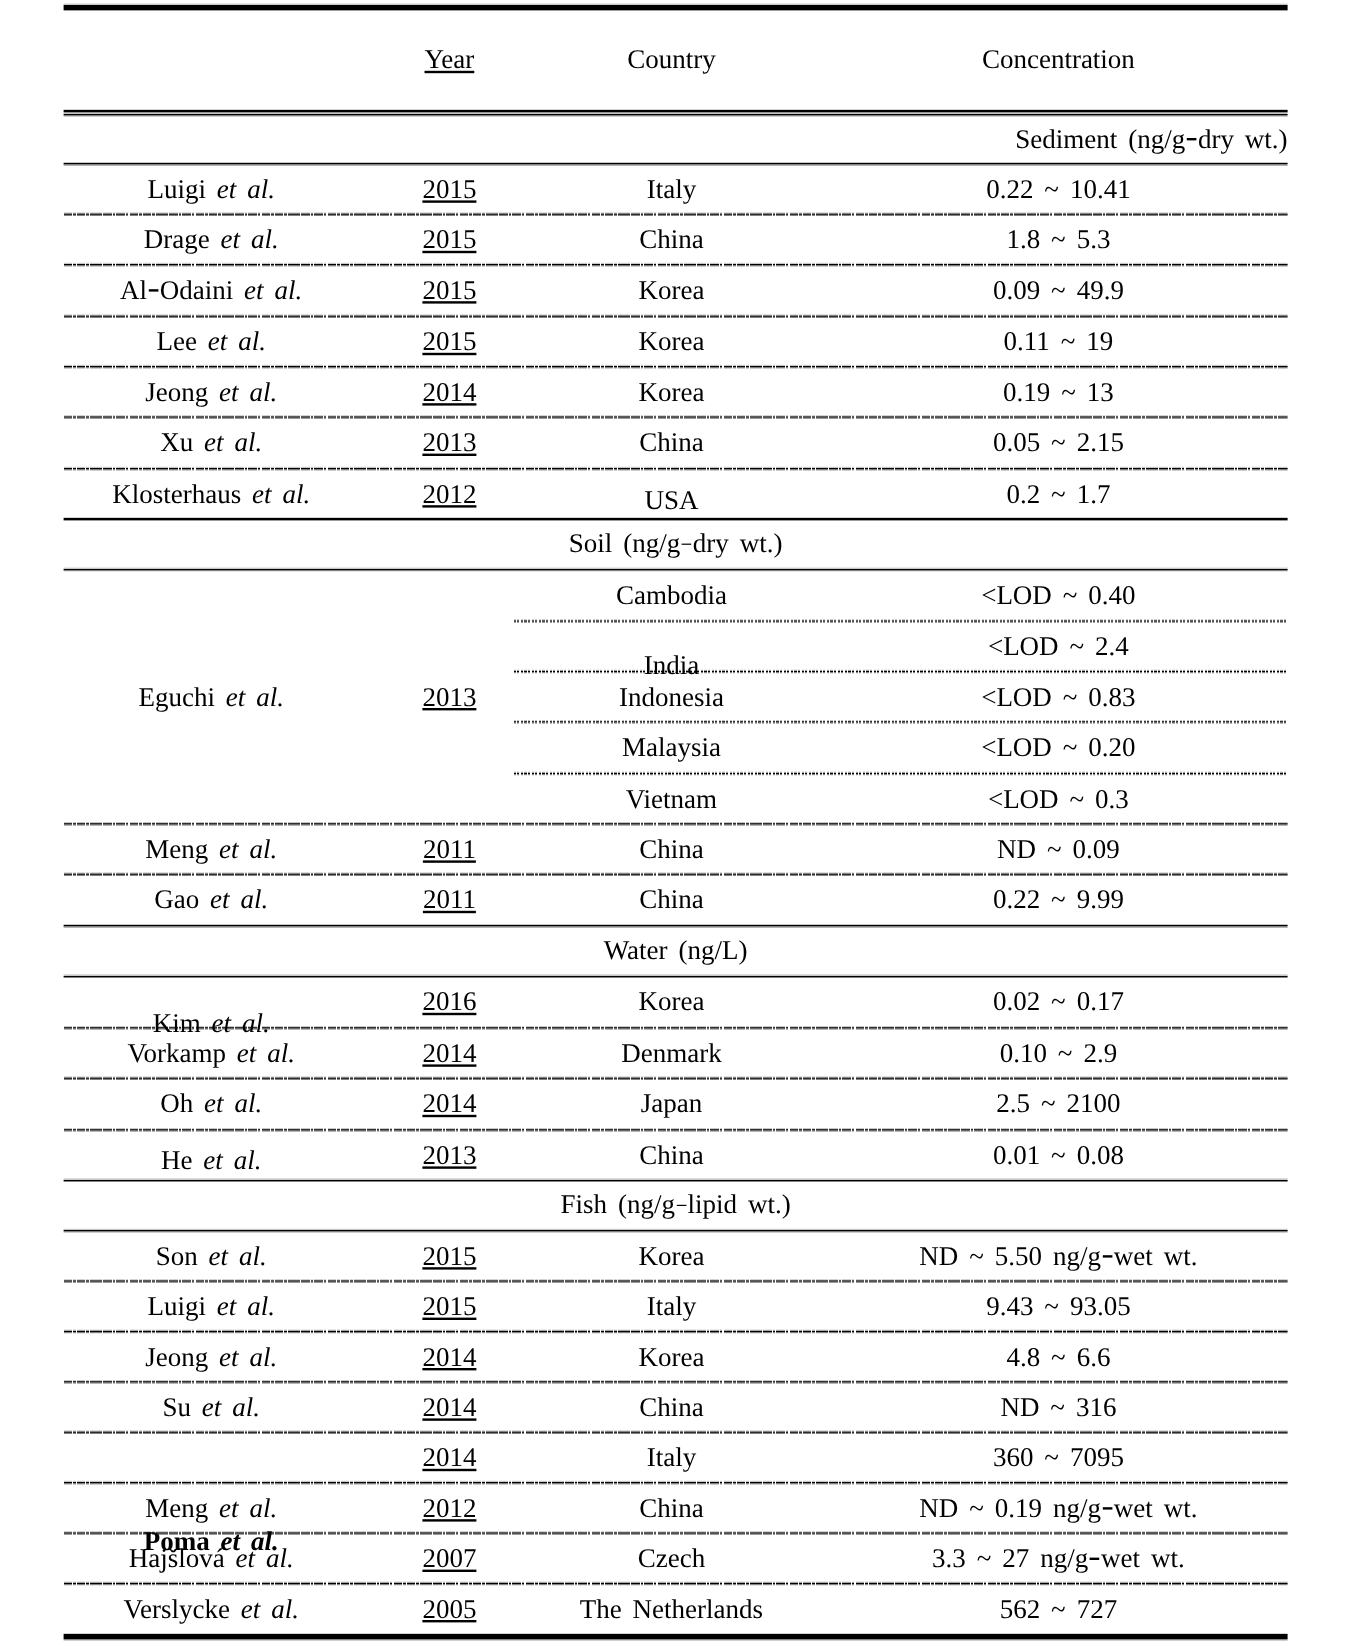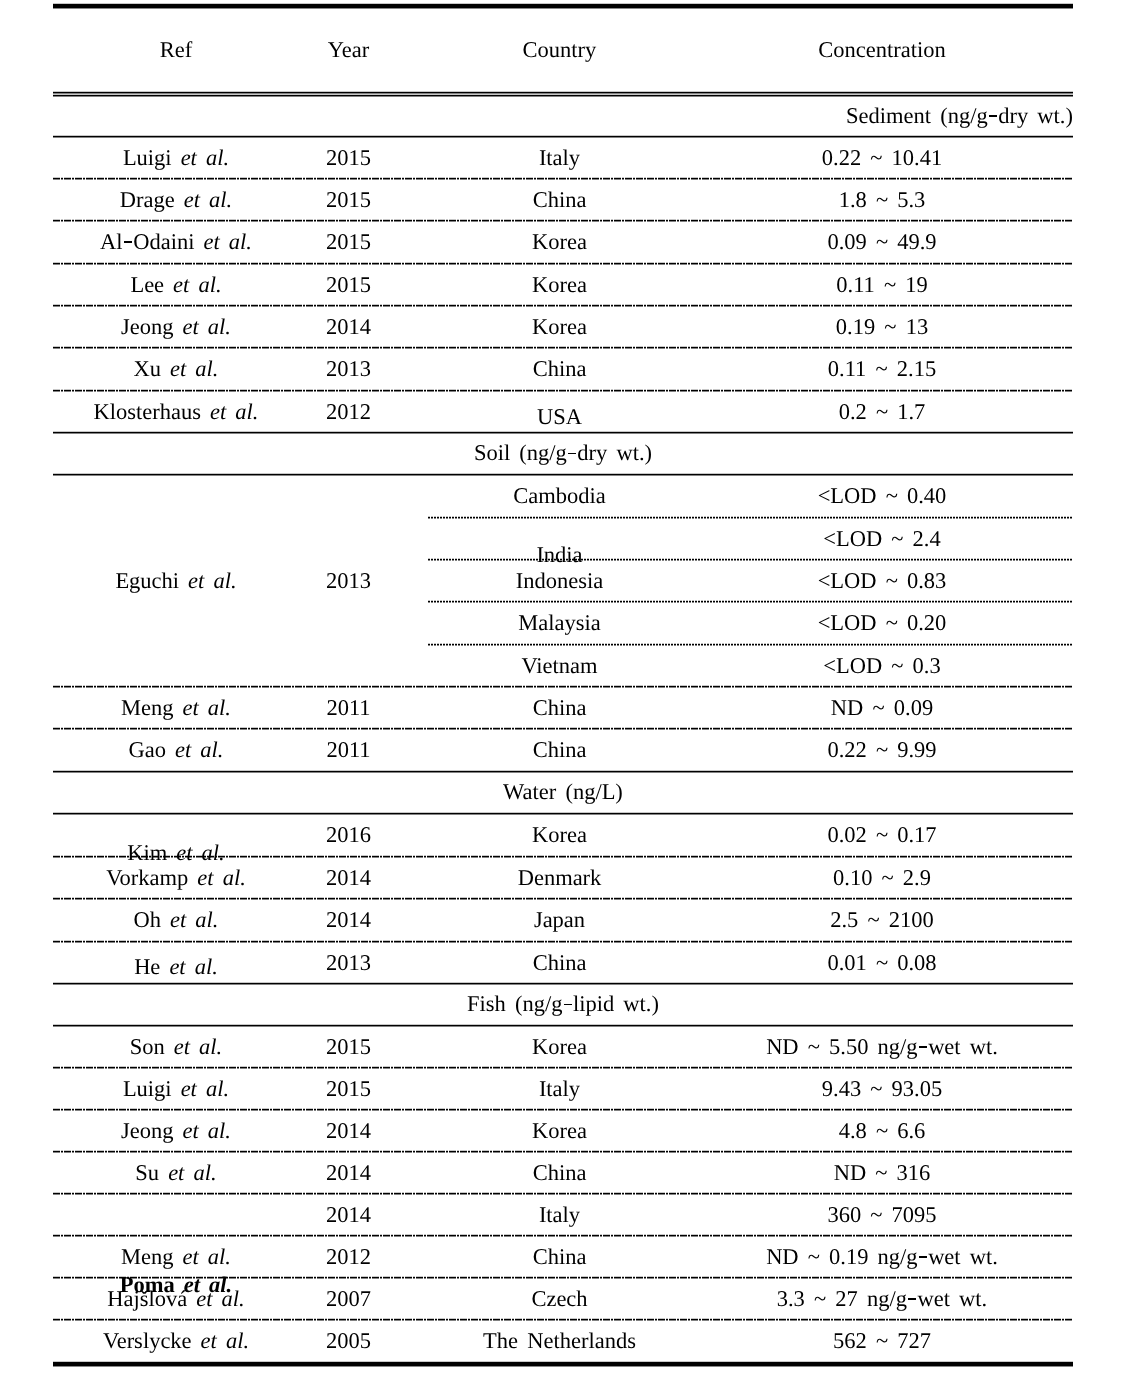--- a/index.html
+++ b/index.html
@@ -44,33 +44,32 @@
   
   .cell{position:absolute;display:flex;align-items:center;justify-content:center;
         font-size:22.5px;line-height:1.1;white-space:pre;word-spacing:3.5px;
         text-rendering:geometricPrecision;}
   .cell .sp{display:inline-block;width:9px;}
   
   .cell .dash{display:inline-block;width:8.4px;height:1.6px;background:#000;
               position:relative;top:-6.1px;margin:0 1.1px;vertical-align:baseline;}
   .cell i{font-style:italic;}
   .c-ref{left:53px;width:246px;}
-  .c-year{left:284px;width:129px;}
+  .c-year{left:310px;width:129px;text-decoration:underline;}
   .c-country{left:428px;width:263px;}
   .c-conc{left:691px;width:382px;}
   .c-full{left:53px;width:1020px;}
 </style>
 </head>
 <body>
 
 <div class="sheet">
 
   <div class="rule thick" id="top-rule" style="top: 4px;"></div>
 
-  <div class="cell c-ref" id="hdr-ref" style="top: 8px; height: 84px;"><span class="txt"><span>Ref</span></span></div>
   <div class="cell c-year" id="hdr-year" style="top: 8px; height: 84px;"><span class="txt"><span>Year</span></span></div>
   <div class="cell c-country" id="hdr-country" style="top: 8px; height: 84px;"><span class="txt"><span>Country</span></span></div>
   <div class="cell c-conc" id="hdr-conc" style="top: 8px; height: 84px;"><span class="txt"><span>Concentration</span></span></div>
 
   <div class="rule dbl" id="hdr-rule" style="top: 92px;"></div>
 
   <div id="body-mount">
       <div class="cell c-full" style="top: 95.5px; height: 41.5px; justify-content: flex-end;"><span class="txt"><span>Sediment (ng/g<span class="dash"></span>dry wt.)</span></span></div>
       <div class="rule thin" style="top: 136px;"></div>
       <div class="cell c-ref" style="top: 137px; height: 42px;"><span class="txt"><span>Luigi</span><span class="sp"> </span><i>et al.</i></span></div>
@@ -94,21 +93,21 @@
       <div class="cell c-conc" style="top: 264px; height: 42px;"><span class="txt"><span>0.11 ~ 19</span></span></div>
       <div class="rule dashdot" style="top: 305px;"></div>
       <div class="cell c-ref" style="top: 306px; height: 42px;"><span class="txt"><span>Jeong</span><span class="sp"> </span><i>et al.</i></span></div>
       <div class="cell c-year" style="top: 306px; height: 42px;"><span class="txt"><span>2014</span></span></div>
       <div class="cell c-country" style="top: 306px; height: 42px;"><span class="txt"><span>Korea</span></span></div>
       <div class="cell c-conc" style="top: 306px; height: 42px;"><span class="txt"><span>0.19 ~ 13</span></span></div>
       <div class="rule dashdot" style="top: 347px;"></div>
       <div class="cell c-ref" style="top: 348px; height: 43px;"><span class="txt"><span>Xu</span><span class="sp"> </span><i>et al.</i></span></div>
       <div class="cell c-year" style="top: 348px; height: 43px;"><span class="txt"><span>2013</span></span></div>
       <div class="cell c-country" style="top: 348px; height: 43px;"><span class="txt"><span>China</span></span></div>
-      <div class="cell c-conc" style="top: 348px; height: 43px;"><span class="txt"><span>0.11 ~ 2.15</span></span></div>
+      <div class="cell c-conc" style="top: 348px; height: 43px;"><span class="txt"><span>0.05 ~ 2.15</span></span></div>
       <div class="rule dashdot" style="top: 390px;"></div>
       <div class="cell c-ref" style="top: 391px; height: 42px;"><span class="txt"><span>Klosterhaus</span><span class="sp"> </span><i>et al.</i></span></div>
       <div class="cell c-year" style="top: 391px; height: 42px;"><span class="txt"><span>2012</span></span></div>
       <div class="cell c-country" style="top: 391px; height: 52px;"><span class="txt"><span>USA</span></span></div>
       <div class="cell c-conc" style="top: 391px; height: 42px;"><span class="txt"><span>0.2 ~ 1.7</span></span></div>
       <div class="rule thin" style="top: 432px;"></div>
       <div class="cell c-full" style="top: 432.5px; height: 42.5px;"><span class="txt"><span>Soil (ng/g<span class="dash"></span>dry wt.)</span></span></div>
       <div class="rule thin" style="top: 474px;"></div>
       <div class="cell c-ref" style="top: 475px; height: 212px; justify-content: center;"><span class="txt"><span>Eguchi</span><span class="sp"> </span><i>et al.</i></span></div>
       <div class="cell c-year" style="top: 475px; height: 212px;"><span class="txt"><span>2013</span></span></div>

